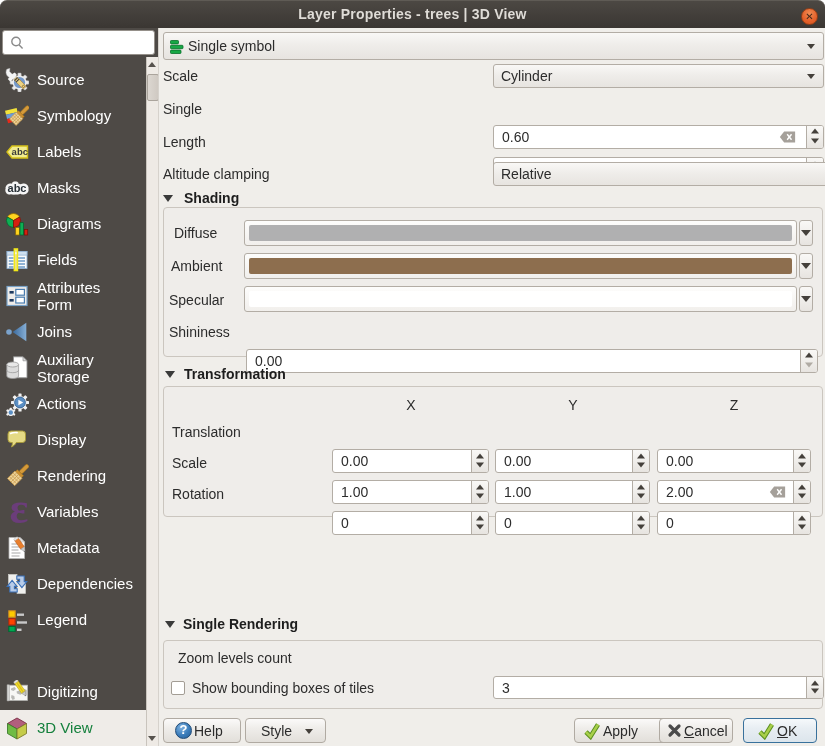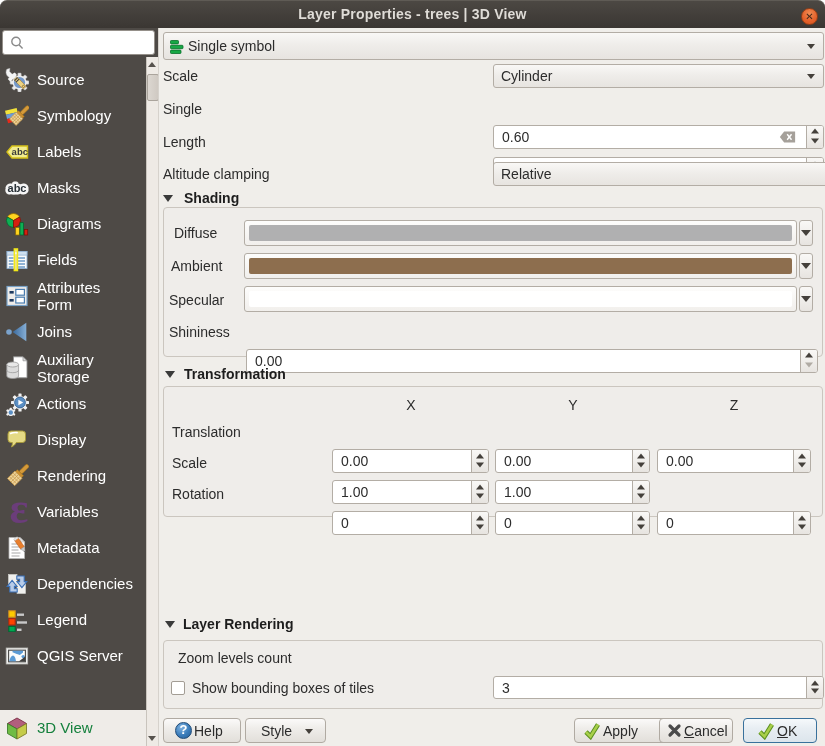--- a/index.html
+++ b/index.html
@@ -275,30 +275,34 @@
       <svg class="icon" viewBox="0 0 24 24">
         <rect x="3.8" y="2.8" width="6.4" height="6.4" fill="#ffcc00" stroke="#d08a1f" stroke-width="1.1"></rect>
         <rect x="3.8" y="10.6" width="6.4" height="6.4" fill="#ff4400" stroke="#a82a10" stroke-width="1.1"></rect>
         <rect x="3.8" y="18.4" width="6.4" height="5.4" fill="#00a851" stroke="#006633" stroke-width="1.1"></rect>
         <rect x="12" y="5.5" width="7" height="2.4" fill="#c8c8c8"></rect>
         <rect x="12" y="13.3" width="10" height="2.4" fill="#c8c8c8"></rect>
         <rect x="12" y="20.6" width="4.5" height="2.4" fill="#c8c8c8"></rect>
       </svg>
       <span class="txt">Legend</span>
     </div>
-    <div class="item" style="top:609.5px">
-      <svg class="icon" viewBox="0 0 24 24">
-        <rect x="1.2" y="4" width="21.5" height="16" fill="#f0f0ee" stroke="#b8b8b5" stroke-width="0.8"></rect>
-        <rect x="3.6" y="6.2" width="16.8" height="11.6" fill="#fcfcfb" stroke="#4a4a48" stroke-width="1.1"></rect>
-        <path d="M7.5 6.8 h10.5 v1.8 l-3.2 2.4 -4.3 -1.6 -3 -1.2 z" fill="#5b9bd5"></path>
-        <path d="M4.2 17.2 c0.9 -3.4 2.3 -5.6 3.8 -5.6 c1.4 0 2.5 2.2 3 5.6 z" fill="#5b9bd5"></path>
-        <circle cx="18.2" cy="12.6" r="1.7" fill="#5b9bd5"></circle>
-        <path d="M13.8 17.6 l6.4 -5 v5 z" fill="#3f3f3d"></path>
-      </svg>
-      <span class="txt">QGIS Server</span>
+    <div class="item" style="top:645.5px">
+      <svg class="icon" viewBox="0 0 24 24">
+        <path d="M2.2 4.8 h2 v16 h-2 z" fill="#e8e8e6" stroke="#b5b5b2" stroke-width="0.6"></path>
+        <rect x="4.2" y="5.2" width="18.3" height="15.2" fill="#f7f7f5" stroke="#b5b5b2" stroke-width="0.8"></rect>
+        <path d="M6 8.5 l3.5 -1.5 1.5 2 -2.5 2 -2.5 -1 z M6.5 15 l2.8 1 0.5 3 -2.2 1 -1.5 -2.5 z M11.5 11.5 l4.5 -1.8 2.2 2.2 -2.8 2.8 -3.4 -1.2 z M19 8.8 l2.8 1.2 v5.5 l-2.3 -1.2 z" fill="#b8b8b5"></path>
+        <g transform="rotate(-35 16.5 9.5)">
+          <rect x="14.4" y="0" width="4.2" height="13" fill="#f2dc2f" stroke="#c0a818" stroke-width="0.6"></rect>
+          <path d="M16.5 0 v13" stroke="#d8c020" stroke-width="1.4"></path>
+          <rect x="14.4" y="-1.2" width="4.2" height="1.8" fill="#e8e8e8" stroke="#b5b5b5" stroke-width="0.4"></rect>
+          <path d="M14.4 13 h4.2 l-2.1 4.2 z" fill="#c9c9c9" stroke="#9a9a9a" stroke-width="0.5"></path>
+          <path d="M16 16 l0.5 1.2 -1 -0.3 z" fill="#4a4a4a"></path>
+        </g>
+      </svg>
+      <span class="txt">Digitizing</span>
     </div>
     <div class="item sel" style="top:681.5px">
       <svg class="icon" viewBox="0 0 24 24">
         <path d="M12 2 L21.5 7.5 L12 13 L2.5 7.5 Z" fill="#b25f7d" stroke="#7c2d44" stroke-width="0.9"></path>
         <path d="M2.5 7.5 L12 13 V23 L2.5 17.5 Z" fill="#6fbc45" stroke="#3c7c2d" stroke-width="0.9"></path>
         <path d="M21.5 7.5 L12 13 V23 L21.5 17.5 Z" fill="#c5cc4a" stroke="#7c7c2d" stroke-width="0.9"></path>
       </svg>
       <span class="txt">3D View</span>
     </div>
   </div>
@@ -422,20 +426,31 @@
           <div class="dn"></div>
         </div>
       </div>
     <div class="spin" style="left:336px;top:424px;width:155px;height:24px">
         <span class="val">1.00</span>
         <div class="btns">
           <div class="up"></div>
           <div class="dn"></div>
         </div>
       </div>
+    <div class="spin" style="left:498px;top:424px;width:154px;height:24px">
+        <span class="val">2.00</span>
+      <svg class="clear" style="right:24px" width="15" height="11" viewBox="0 0 15 11">
+        <path d="M4.4 0.5 H14.5 V10.5 H4.4 L0.5 5.5 Z" fill="#a5a09a"></path>
+        <path d="M7.2 3 L11.2 8 M11.2 3 L7.2 8" stroke="#ffffff" stroke-width="1.3"></path>
+      </svg>
+      <div class="btns">
+          <div class="up"></div>
+          <div class="dn"></div>
+        </div>
+      </div>
     <div class="lab" style="left:13px;top:458px">Rotation</div>
     <div class="spin" style="left:173px;top:455px;width:157px;height:24px">
         <span class="val">0</span>
         <div class="btns">
           <div class="up"></div>
           <div class="dn"></div>
         </div>
       </div>
     <div class="spin" style="left:336px;top:455px;width:155px;height:24px">
         <span class="val">0</span>
@@ -446,21 +461,21 @@
       </div>
     <div class="spin" style="left:498px;top:455px;width:154px;height:24px">
         <span class="val">0</span>
         <div class="btns">
           <div class="up"></div>
           <div class="dn"></div>
         </div>
       </div>
 
     <div class="gtri" style="left:6px;top:592.5px"></div>
-    <div class="gtitle" style="left:24px;top:588px">Layer Rendering</div>
+    <div class="gtitle" style="left:24px;top:588px">Single Rendering</div>
     <div class="group" style="left:4px;top:612px;width:660px;height:69px"></div>
     <div class="lab" style="left:19px;top:622px">Zoom levels count</div>
     <div class="spin" style="left:334px;top:620px;width:331px;height:23px">
         <span class="val">3</span>
         <div class="btns">
           <div class="up"></div>
           <div class="dn"></div>
         </div>
       </div>
     <div class="checkbox" style="left:12px;top:653px"></div>

